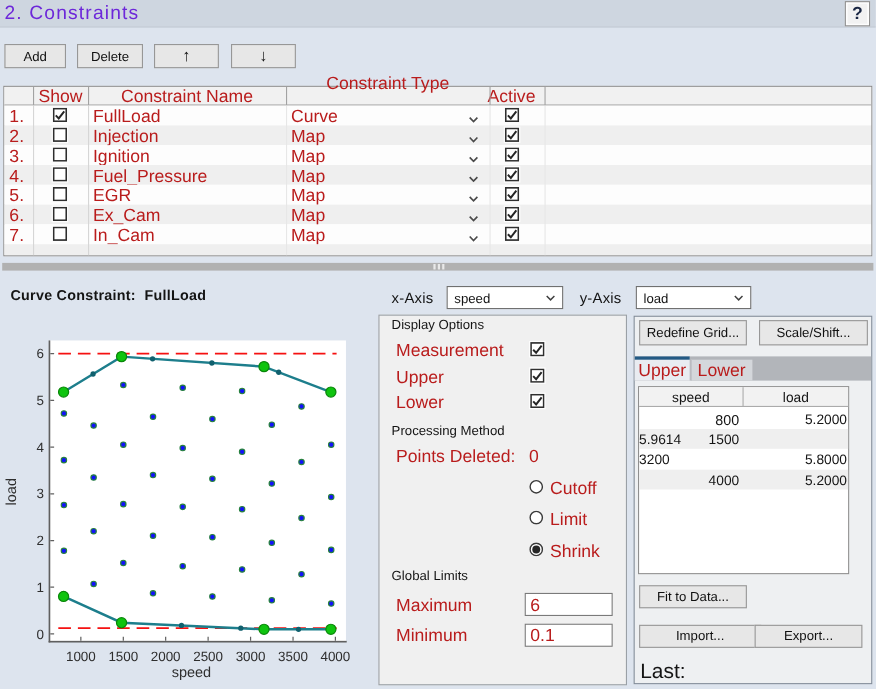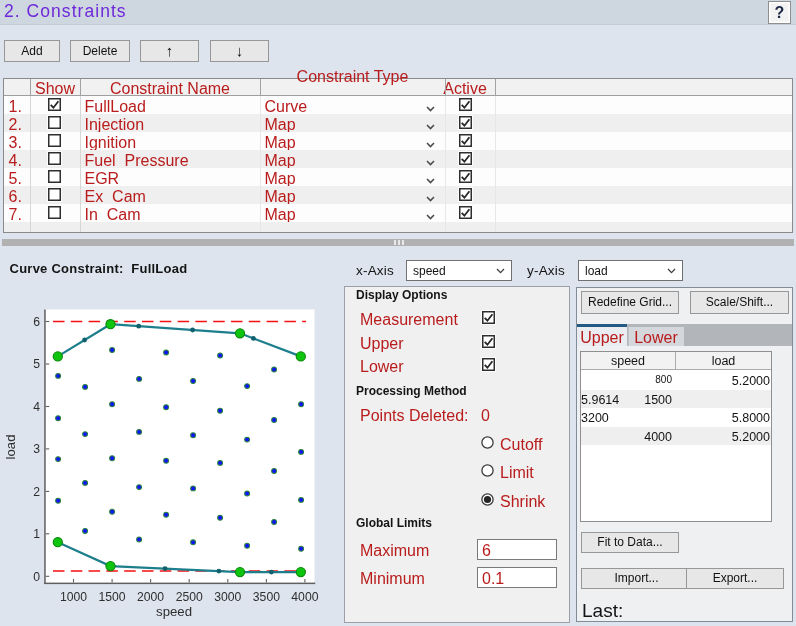--- a/index.html
+++ b/index.html
@@ -1,19 +1,19 @@
 <!DOCTYPE html>
 <html><head><meta charset="utf-8"><style>
 * {margin:0;padding:0;box-sizing:border-box}
 html,body {width:796px;height:626px;overflow:hidden;background:#dde4ee;
   font-family:"Liberation Sans",sans-serif;color:#141414;-webkit-font-smoothing:antialiased}
 .abs {position:absolute}
 .btn {background:#e7e7e7;border:1px solid #979797;text-align:center;color:#111}
 .ct {font-size:16px;color:#b91c1c}
-.bold {font-weight:bold;font-size:12px}
+.bold {font-weight:normal;font-size:12px}
 </style></head><body>
 
 <div class="abs" style="left:0;top:0;width:796px;height:25px;background:#ced6e0;border-bottom:1px solid #c3cbd5"></div>
 <span class="abs" style="left:4px;top:1px;font-size:17.5px;letter-spacing:1.05px;color:#6d28d9">2. Constraints</span>
 <div class="abs" style="left:768px;top:1px;width:23px;height:23px;background:#f2f2f2;border:1px solid #8f8f8f;box-shadow:inset 0 0 0 1.5px #fdfdfd;text-align:center;line-height:22px;font-size:16px;font-weight:bold;color:#1a2744">?</div>
 
 <div class="abs btn" style="left:4px;top:40px;width:56px;height:22px;line-height:20px;font-size:12px">Add</div>
 <div class="abs btn" style="left:70px;top:40px;width:60px;height:22px;line-height:20px;font-size:12px">Delete</div>
 <div class="abs btn" style="left:140px;top:40px;width:59px;height:22px;line-height:20px;font-size:12px"><span style="font-size:15px">↑</span></div>
 <div class="abs btn" style="left:210px;top:40px;width:59px;height:22px;line-height:20px;font-size:12px"><span style="font-size:15px">↓</span></div>
@@ -304,21 +304,21 @@
 <div class="abs" style="left:628px;top:327px;width:56px;height:19px;background:#d4d7db;border-left:1px solid #c0c3c8"></div>
 <span class="abs ct" style="left:628px;top:329px;width:56px;text-align:center">Lower</span>
 
 <div class="abs" style="left:580px;top:351px;width:192px;height:171px;background:#fff;border:1px solid #8f8f8f"></div>
 <div class="abs" style="left:581px;top:352px;width:190px;height:18px;background:#f2f2f2;border-bottom:1px solid #ababab"></div>
 <div class="abs" style="left:675px;top:352px;width:1px;height:18px;background:#ababab"></div>
 <span class="abs" style="left:581px;top:354px;width:94px;text-align:center;font-size:12.5px">speed</span>
 <span class="abs" style="left:676px;top:354px;width:95px;text-align:center;font-size:12.5px">load</span>
 <div class="abs" style="left:581px;top:389.5px;width:190px;height:18.6px;background:#efefef"></div>
 <div class="abs" style="left:581px;top:426.7px;width:190px;height:18.6px;background:#efefef"></div>
-<span class="abs" style="left:581px;top:374px;width:91px;text-align:right;font-size:10px">800</span>
+<span class="abs" style="left:581px;top:374px;width:91px;text-align:right;font-size:13px">800</span>
 <span class="abs" style="left:581px;top:392.6px;width:91px;text-align:right;font-size:12.5px">1500</span>
 <span class="abs" style="left:581px;top:411.2px;width:91px;text-align:left;font-size:12.5px">3200</span>
 <span class="abs" style="left:581px;top:429.8px;width:91px;text-align:right;font-size:12.5px">4000</span>
 <span class="abs" style="left:581px;top:374px;width:189px;text-align:right;font-size:12.5px">5.2000</span>
 <span class="abs" style="left:581px;top:392.6px;width:189px;text-align:left;font-size:12.5px">5.9614</span>
 <span class="abs" style="left:581px;top:411.2px;width:189px;text-align:right;font-size:12.5px">5.8000</span>
 <span class="abs" style="left:581px;top:429.8px;width:189px;text-align:right;font-size:12.5px">5.2000</span>
 
 <div class="abs btn" style="left:581px;top:532px;width:98px;height:21px;line-height:19px;font-size:12px">Fit to Data...</div>
 <div class="abs btn" style="left:581px;top:568px;width:111px;height:21px;line-height:19px;font-size:12px">Import...</div>

